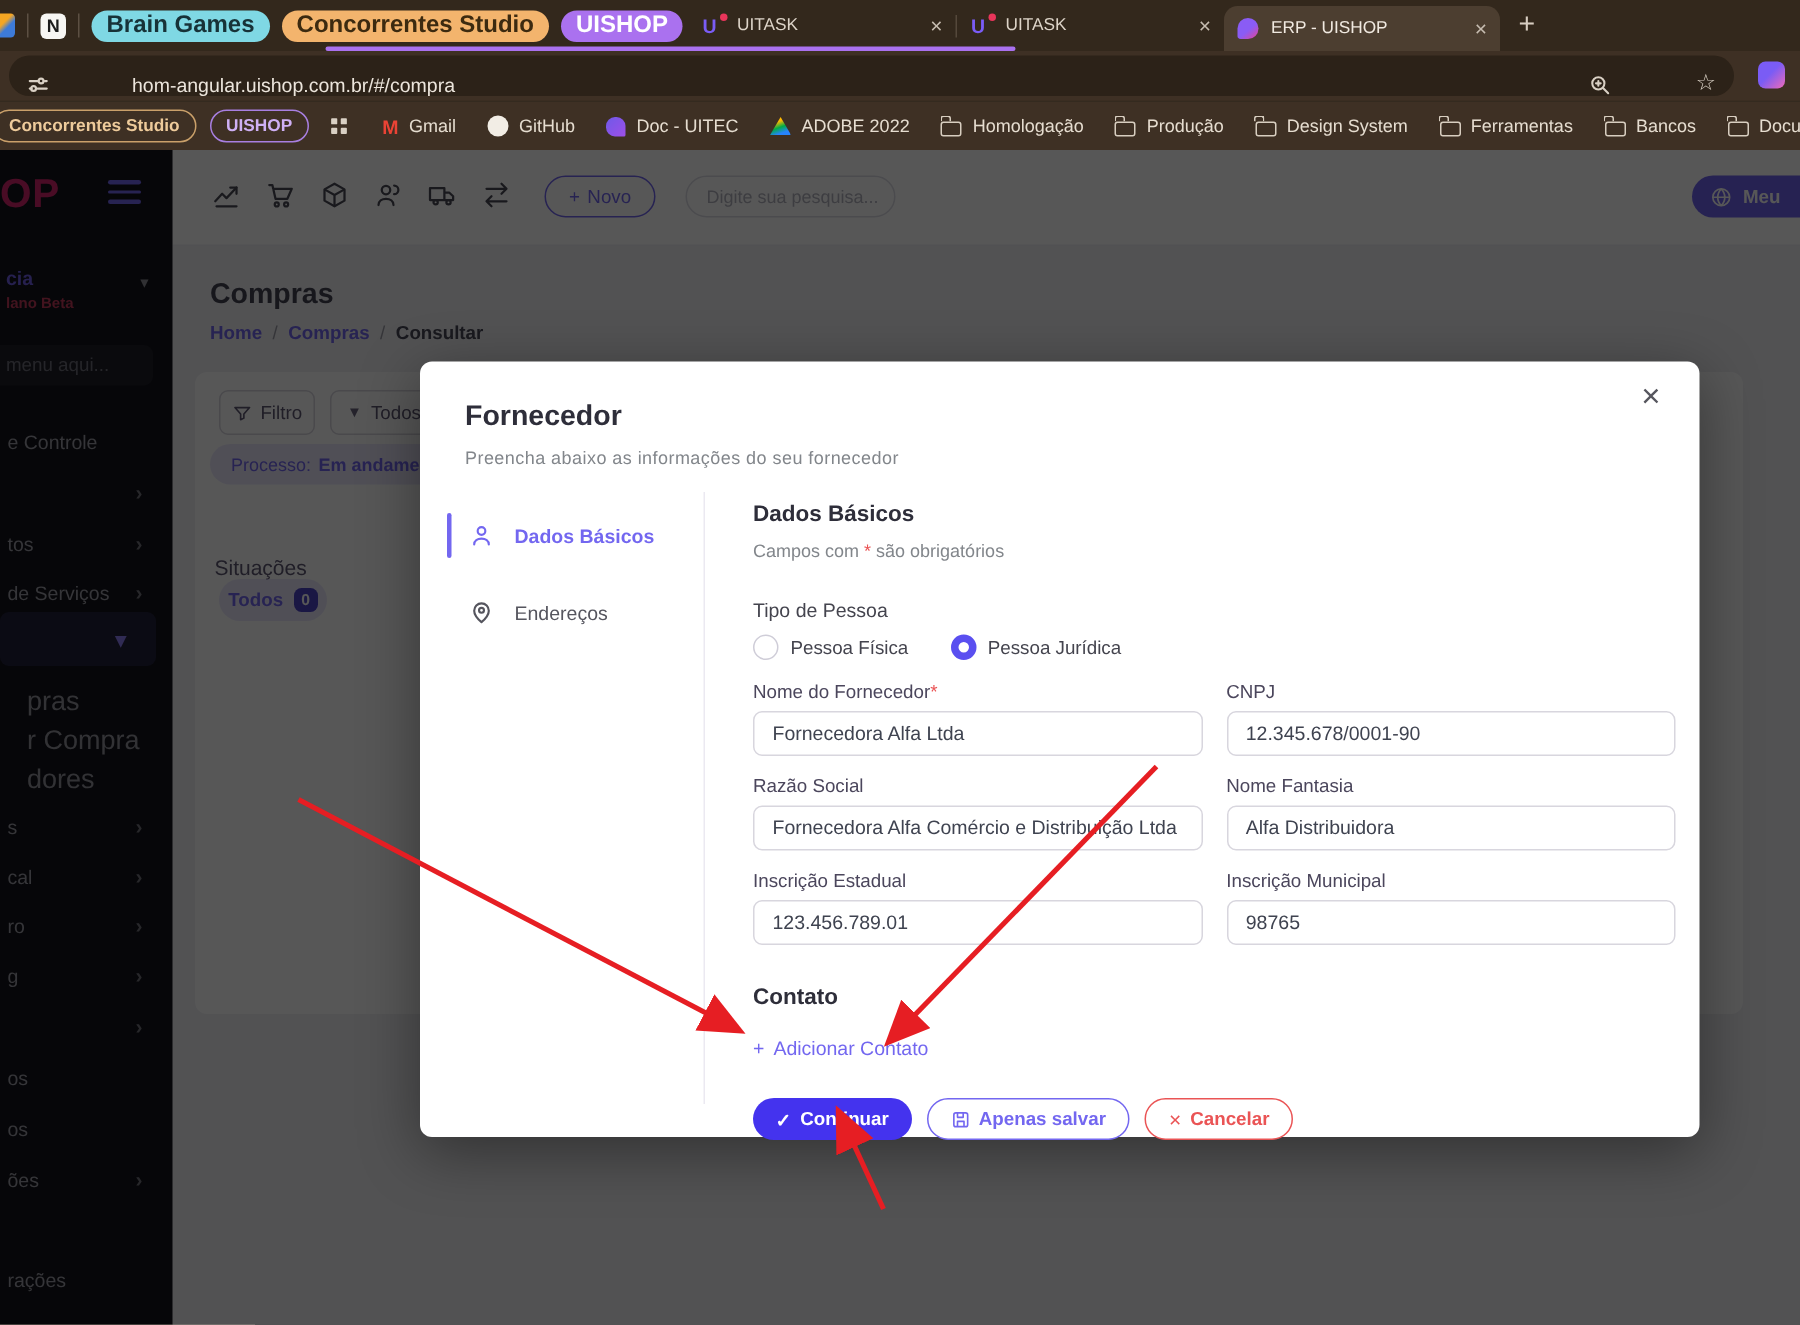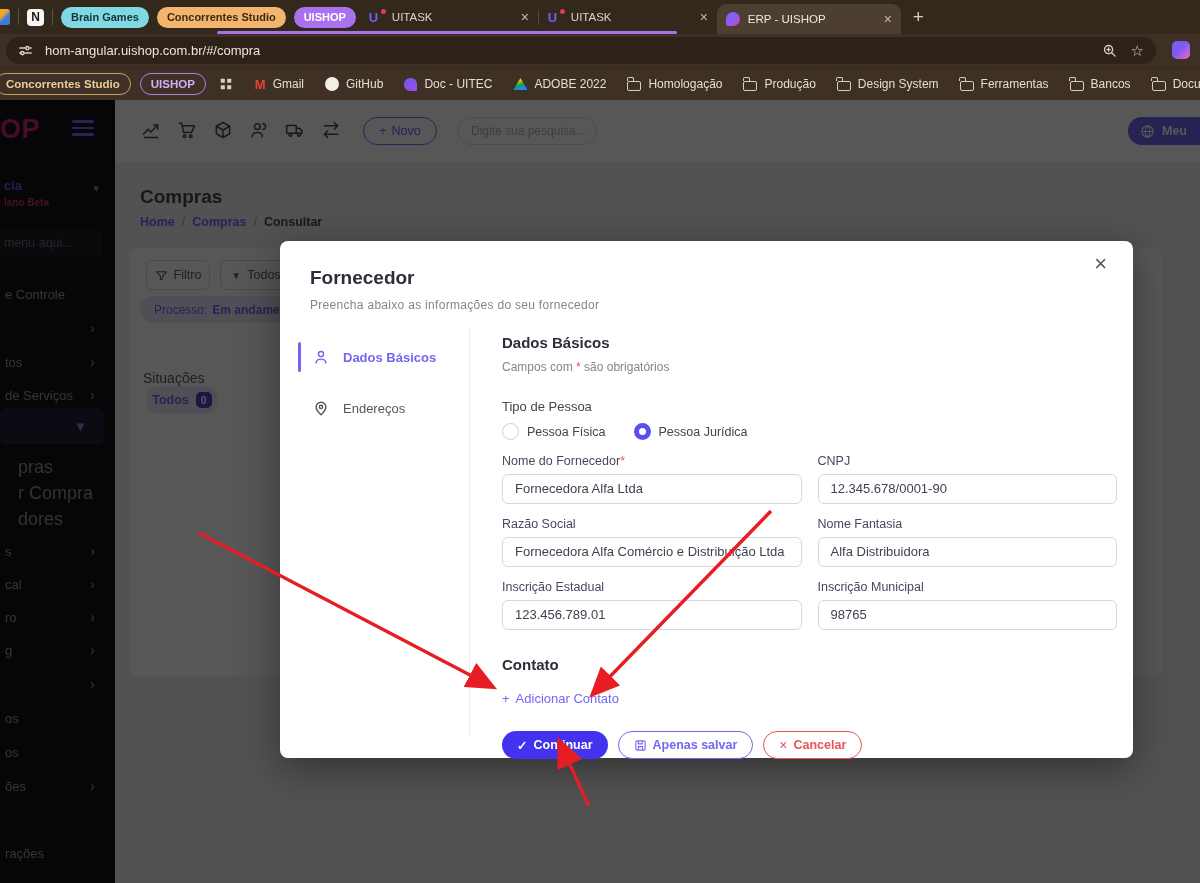--- a/index.html
+++ b/index.html
@@ -7,41 +7,41 @@
   .screen{position:relative;width:1200px;height:883px;}
 
   
   .chrome{position:absolute;top:0;left:0;right:0;height:100px;z-index:5;}
   .tabstrip{position:relative;height:34px;background:#33281c;display:flex;align-items:center;}
   .pinned-frag{width:13px;height:16px;margin-left:-3px;border-radius:3px;
     background:linear-gradient(135deg,#f5a623 40%,#3d7bd9 60%);}
   .vsep{width:1px;height:16px;background:#5d5043;margin:0 8px;}
   .notion{width:17px;height:17px;background:#f7f6f3;border-radius:4px;color:#1b1b1b;
     font-size:12px;font-weight:700;display:flex;align-items:center;justify-content:center;}
-  .gpill{height:21px;border-radius:11px;padding:0 10px;font-size:11px;font-weight:700;
+  .gpill{height:21px;border-radius:11px;padding:0 10px;font-size:16px;font-weight:700;
     display:flex;align-items:center;margin-right:8px;white-space:nowrap;}
   .gpill.cyan{background:#7fd8e4;color:#173238;}
   .gpill.orange{background:#f3b46d;color:#3c2a10;}
   .gpill.purple{background:#aa71ef;color:#fff;margin-right:4px;}
   .tab{width:178px;height:34px;display:flex;align-items:center;gap:8px;padding:0 9px;}
   .tab-title{flex:1;font-size:11.5px;color:#ddd4c8;overflow:hidden;white-space:nowrap;}
   .tab-close{color:#c6bcb0;font-size:14px;line-height:1;cursor:default;}
   .tabsep{width:1px;height:15px;background:#55483b;}
   .tab.active{height:30px;align-self:flex-end;background:#4c3e30;border-radius:9px 9px 0 0;width:184px;}
   .tab.active .tab-title{color:#f0e9e0;}
   .fav-uitask{position:relative;width:15px;height:15px;font-weight:800;font-size:13px;color:#7a5cf5;line-height:15px;}
   .fav-uitask i{position:absolute;top:-1px;right:-2px;width:5px;height:5px;border-radius:50%;background:#e8355a;}
   .fav-erp{width:14px;height:14px;border-radius:50% 50% 50% 15%;
     background:linear-gradient(140deg,#8a5cf5 55%,#e84393 100%);}
   .newtab{color:#d8cec2;font-size:19px;font-weight:400;margin-left:12px;}
   .group-underline{position:absolute;left:217px;width:460px;bottom:0;height:3px;border-radius:2px;background:#aa71ef;}
 
   .addressbar{position:relative;height:33px;background:#3e3024;display:flex;align-items:center;}
   .urlpill{position:absolute;left:6px;top:3px;width:1150px;height:27px;border-radius:14px;
-    background:#2c2218;display:flex;align-items:center;padding:0 12px;}
+    background:#2c2218;display:flex;align-items:flex-end;padding:0 12px;gap:43px;}
   .siteinfo-icon{display:flex;margin-right:12px;}
   .url{font-size:13px;color:#ece5dc;flex:1;}
   .zoom-icon{display:flex;margin-right:14px;}
   .star-icon{color:#d9d0c4;font-size:15px;}
   .ext-icon{position:absolute;right:10px;top:7px;width:18px;height:18px;border-radius:5px;
     background:linear-gradient(135deg,#7a5cf5 45%,#ef6ab8 100%);}
 
   .bookmarks{height:33px;background:#3e3024;display:flex;align-items:center;gap:0;
     border-top:1px solid #342a1f;padding-left:0;}
   .bpill{height:22px;border-radius:12px;padding:0 10px;font-size:11.5px;font-weight:700;

